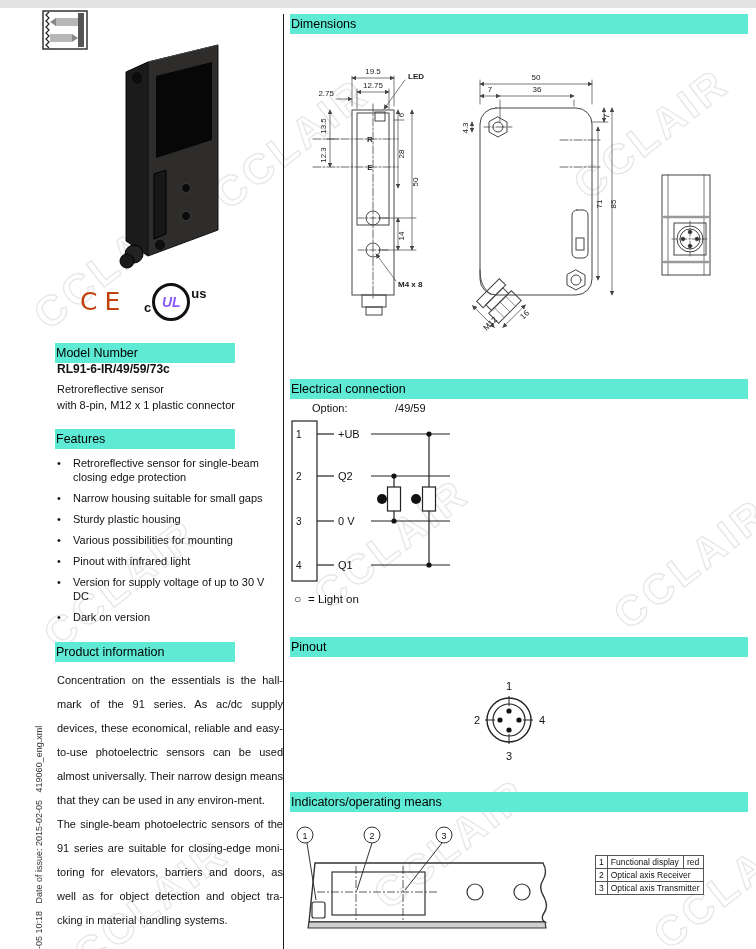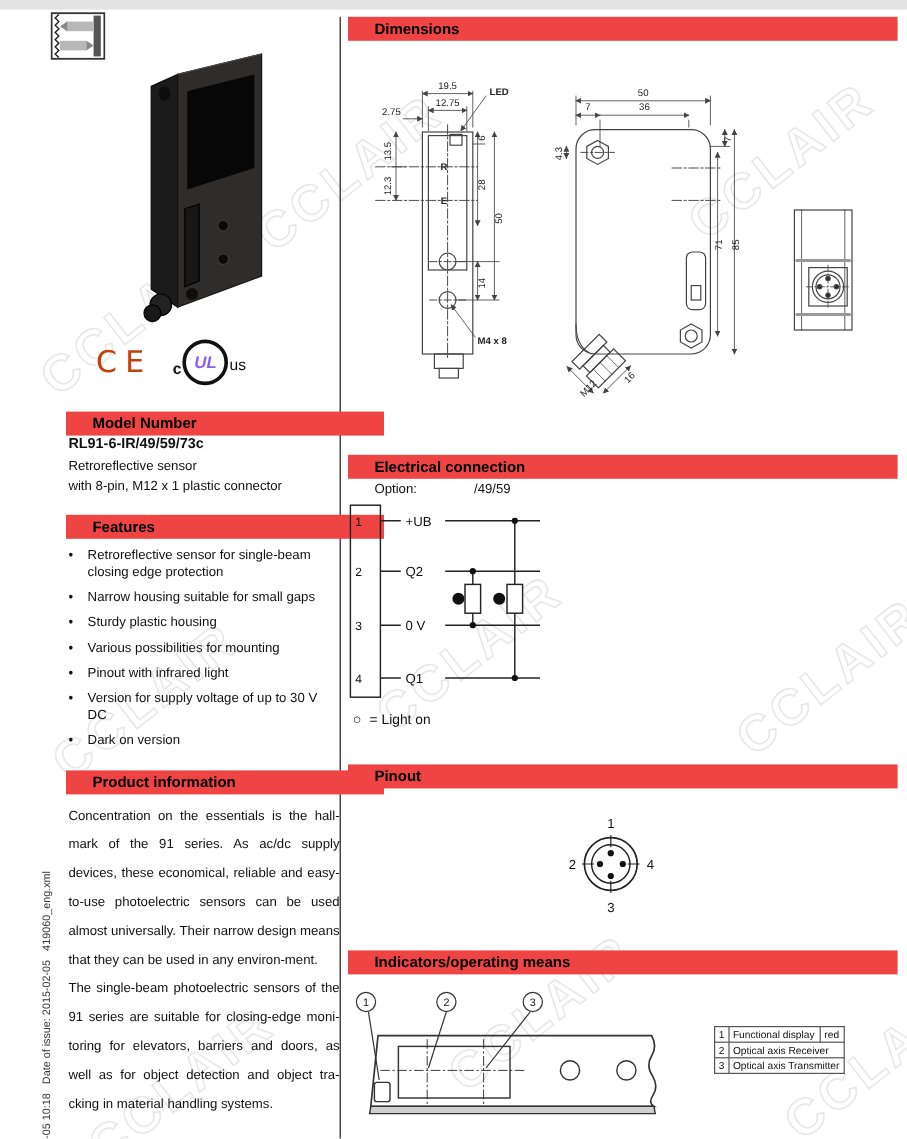--- a/index.html
+++ b/index.html
@@ -1,43 +1,43 @@
 <!DOCTYPE html>
 <html><head>
 <meta charset="utf-8">
 <style>
   html,body{margin:0;padding:0;background:#fff;}
   #page{position:relative;width:756px;height:949px;background:#fff;overflow:hidden;
         font-family:"Liberation Sans",sans-serif;color:#111;}
   .topband{position:absolute;left:0;top:0;width:756px;height:8px;background:#e3e3e3;}
   .vdivider{position:absolute;left:283px;top:14px;width:1px;height:935px;background:#1a1a1a;}
-  .sechdr{position:absolute;height:20px;background:#ef4444;color:#000;font-weight:bold;
-          font-size:12.5px;line-height:20px;padding-left:22px;box-sizing:border-box;}
-  .lefthdr{left:55px;width:265px;}
+  .sechdr{position:absolute;height:20px;background:#5eead4;color:#000;font-weight:normal;
+          font-size:12.5px;line-height:20px;padding-left:1px;box-sizing:border-box;}
+  .lefthdr{left:55px;width:180px;}
   .righthdr{left:290px;width:458px;}
   .txt{position:absolute;font-size:11px;line-height:15px;}
   .bold{font-weight:bold;font-size:12px;}
   .bullets{position:absolute;left:57px;top:456px;width:212px;}
   .bullet-item{display:flex;margin-bottom:7px;font-size:11px;line-height:14px;}
   .bullet-dot{width:16px;flex:none;}
   .paras{position:absolute;left:57px;top:668px;width:226px;font-size:11px;
          line-height:24px;text-align:justify;}
   .vtext{position:absolute;left:34px;top:949px;transform-origin:0 0;
          transform:rotate(-90deg);font-size:9px;color:#333;white-space:pre;}
   .wm{position:absolute;font-size:42px;font-weight:bold;letter-spacing:4px;
       color:transparent;-webkit-text-stroke:1.3px #e7e7e7;transform:rotate(-38deg);
       pointer-events:none;z-index:0;}
   .ce{position:absolute;left:80px;top:287px;font-size:25px;letter-spacing:7px;
       color:#c2410c;font-family:"DejaVu Sans",sans-serif;}
   .ulwrap{position:absolute;left:144px;top:283px;display:flex;align-items:center;}
   .ulc{font-size:13px;font-weight:bold;margin-right:1px;align-self:flex-end;margin-bottom:6px;}
   .ulcirc{width:32px;height:32px;border:3px solid #111;border-radius:50%;display:flex;
           align-items:center;justify-content:center;font-weight:bold;font-size:14px;
           font-style:italic;color:#8b5cf6;text-align:center;}
-  .ulus{font-size:13px;font-weight:normal;margin-left:1px;align-self:flex-end;margin-bottom:10px;}
+  .ulus{font-size:13px;font-weight:bold;margin-left:1px;align-self:flex-end;margin-bottom:20px;}
   .optline{position:absolute;top:402px;font-size:11px;}
   .legend{position:absolute;font-size:11.5px;}
   .legend .sym{display:inline-block;width:14px;font-size:12px;}
   table.indtab{position:absolute;left:595px;top:855px;border-collapse:collapse;
                font-size:8.5px;background:#fff;}
   table.indtab td{border:1px solid #555;padding:0 3px;height:12px;white-space:nowrap;}
   svg text{font-family:"Liberation Sans",sans-serif;}
 </style>
 </head>
 <body>

